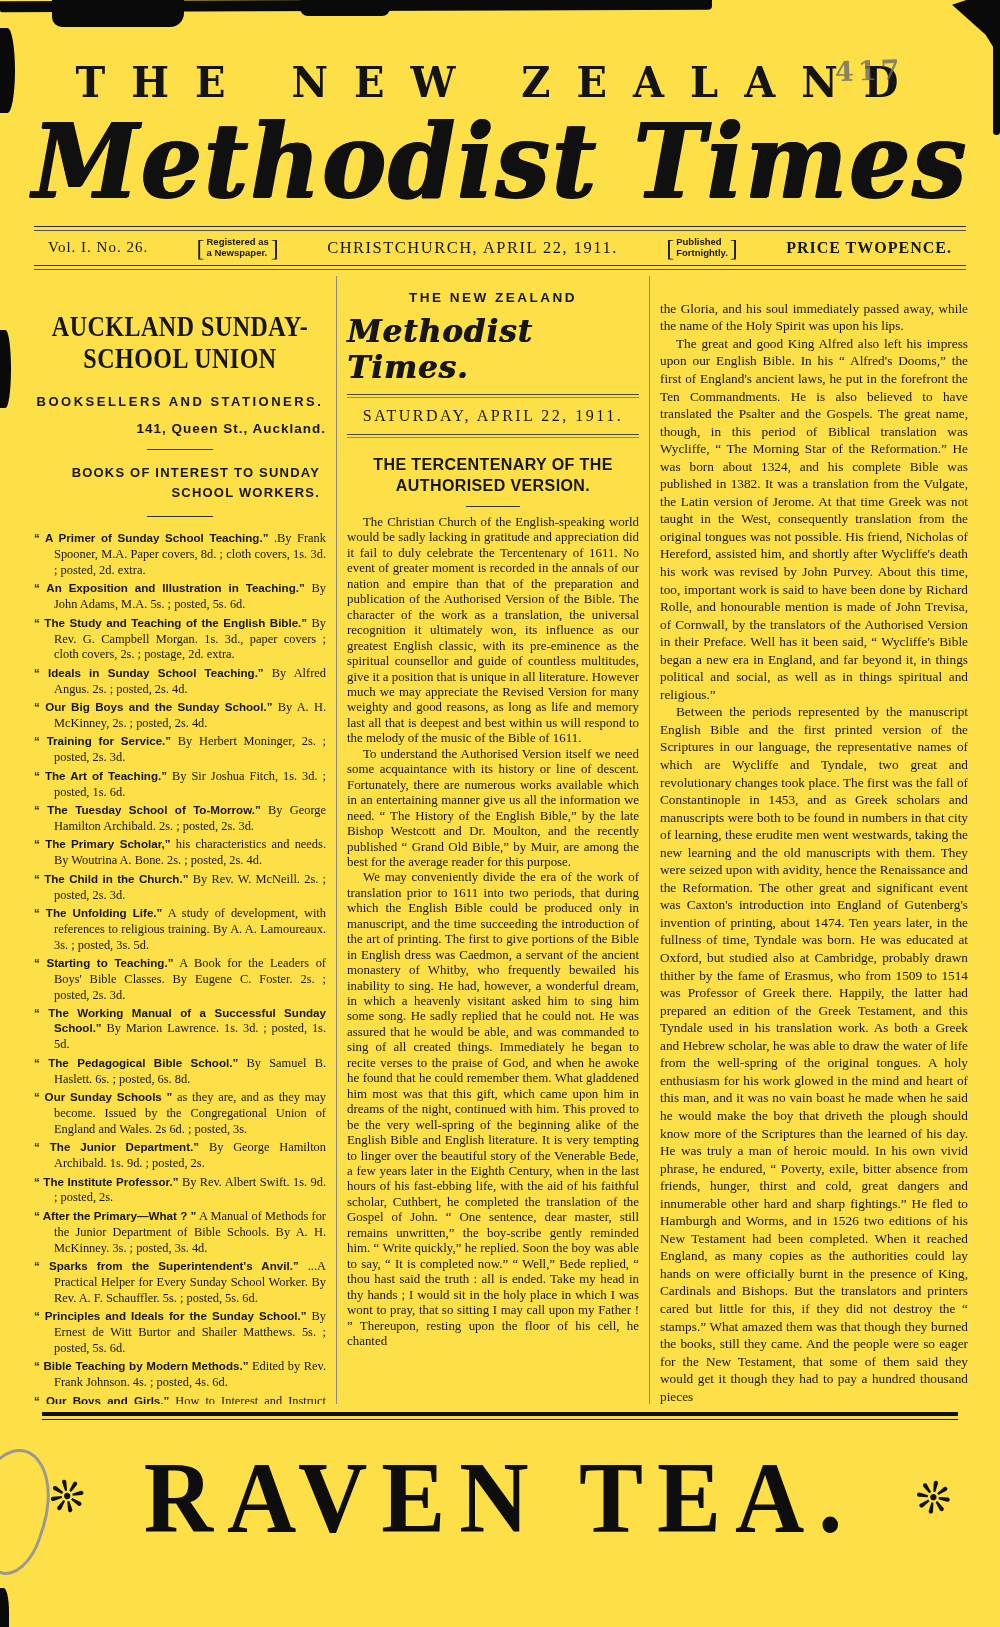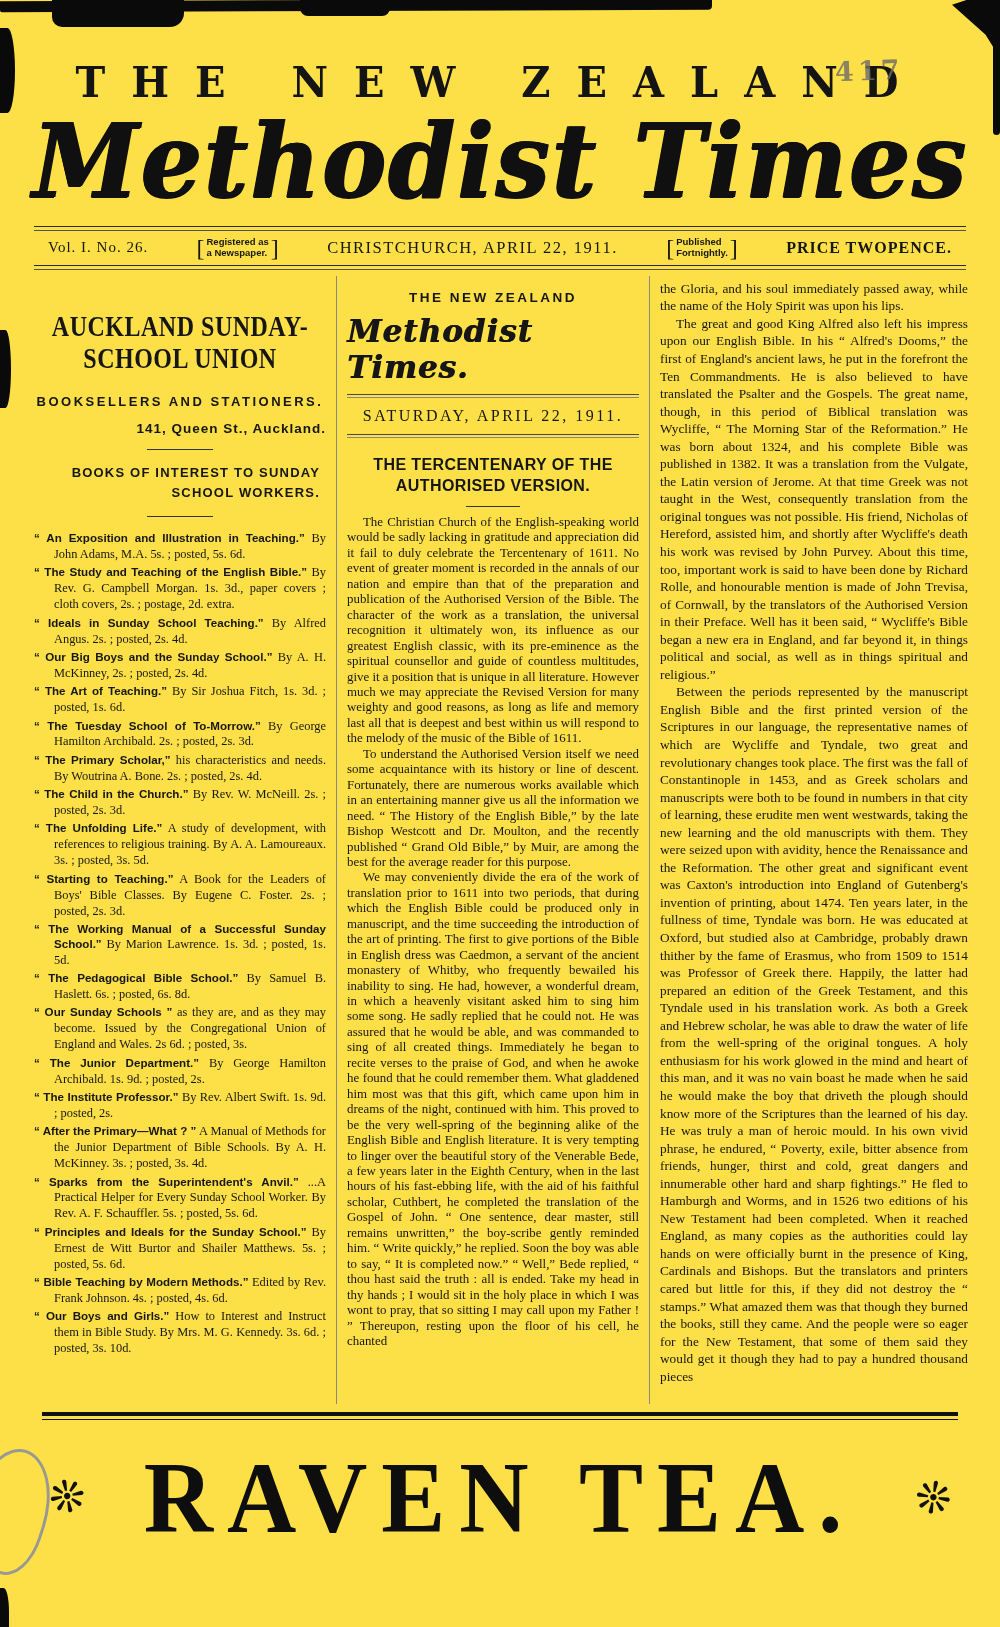--- a/index.html
+++ b/index.html
@@ -60,21 +60,21 @@
   .hrule{border:0;border-top:1px solid #4a4844;margin:9px 0 0 0;}
   .hrule.dbl{border-bottom:1px solid #8a8880;height:2px;}
   .np-date{font-size:16px;letter-spacing:2.5px;text-align:center;margin-top:9px;}
   .art-head{font-family:Liberation Sans, sans-serif;font-weight:bold;font-size:16px;text-align:center;line-height:1.35;letter-spacing:0.4px;margin:16px 2px 0 2px;}
   .sep-rule.small{margin:9px auto 8px auto;width:54px;}
 
   .body-text p{margin:0;text-align:justify;}
   .col-center .body-text p{font-size:12.9px;line-height:15.45px;}
   .col-right .body-text p{font-size:13.3px;line-height:17.55px;}
   .body-text p.ind{text-indent:16px;}
-  .col-right .body-text{margin-top:4px;}
+  .col-right .body-text{margin-top:24px;}
 
   
   .footer-rule{margin:8px 42px 0 42px;border-top:4px solid #111;border-bottom:1.5px solid #111;height:3px;}
   .raven{display:flex;align-items:center;justify-content:center;gap:58px;margin-top:22px;}
   .raven-text{font-family:"Liberation Serif",serif;font-weight:bold;font-size:96px;letter-spacing:14px;transform:scaleY(1.05);color:#0e0e0e;}
   .orn{font-size:44px;color:#111;}
   .orn.l{transform:rotate(-12deg);}
   .orn.r{transform:rotate(100deg);}
 </style>
 </head>
@@ -127,24 +127,26 @@
   <div class="columns">
 
     <div class="col col-left">
       <div class="ad-h1">AUCKLAND SUNDAY-SCHOOL UNION</div>
       <div class="ad-h2">BOOKSELLERS AND STATIONERS.</div>
       <div class="ad-h3">141, Queen St., Auckland.</div>
       <hr class="sep-rule">
       <div class="ad-h4">BOOKS OF INTEREST TO SUNDAY SCHOOL WORKERS.</div>
       <hr class="sep-rule">
       <ul class="books">
+        <li><span class="bt">“ A Primer of Sunday School Teaching.”</span><span class="br"> .By Frank Spooner, M.A. Paper covers, 8d. ; cloth covers, 1s. 3d. ; posted, 2d. extra.</span></li>
         <li><span class="bt">“ An Exposition and Illustration in Teaching.”</span><span class="br"> By John Adams, M.A. 5s. ; posted, 5s. 6d.</span></li>
         <li><span class="bt">“ The Study and Teaching of the English Bible.”</span><span class="br"> By Rev. G. Campbell Morgan. 1s. 3d., paper covers ; cloth covers, 2s. ; postage, 2d. extra.</span></li>
         <li><span class="bt">“ Ideals in Sunday School Teaching.”</span><span class="br"> By Alfred Angus. 2s. ; posted, 2s. 4d.</span></li>
         <li><span class="bt">“ Our Big Boys and the Sunday School.”</span><span class="br"> By A. H. McKinney, 2s. ; posted, 2s. 4d.</span></li>
+        <li><span class="bt">“ Training for Service.”</span><span class="br"> By Herbert Moninger, 2s. ; posted, 2s. 3d.</span></li>
         <li><span class="bt">“ The Art of Teaching.”</span><span class="br"> By Sir Joshua Fitch, 1s. 3d. ; posted, 1s. 6d.</span></li>
         <li><span class="bt">“ The Tuesday School of To-Morrow.”</span><span class="br"> By George Hamilton Archibald. 2s. ; posted, 2s. 3d.</span></li>
         <li><span class="bt">“ The Primary Scholar,”</span><span class="br"> his characteristics and needs. By Woutrina A. Bone. 2s. ; posted, 2s. 4d.</span></li>
         <li><span class="bt">“ The Child in the Church.”</span><span class="br"> By Rev. W. McNeill. 2s. ; posted, 2s. 3d.</span></li>
         <li><span class="bt">“ The Unfolding Life.”</span><span class="br"> A study of development, with references to religious training. By A. A. Lamoureaux. 3s. ; posted, 3s. 5d.</span></li>
         <li><span class="bt">“ Starting to Teaching.”</span><span class="br"> A Book for the Leaders of Boys' Bible Classes. By Eugene C. Foster. 2s. ; posted, 2s. 3d.</span></li>
         <li><span class="bt">“ The Working Manual of a Successful Sunday School.”</span><span class="br"> By Marion Lawrence. 1s. 3d. ; posted, 1s. 5d.</span></li>
         <li><span class="bt">“ The Pedagogical Bible School.”</span><span class="br"> By Samuel B. Haslett. 6s. ; posted, 6s. 8d.</span></li>
         <li><span class="bt">“ Our Sunday Schools ”</span><span class="br"> as they are, and as they may become. Issued by the Congregational Union of England and Wales. 2s 6d. ; posted, 3s.</span></li>
         <li><span class="bt">“ The Junior Department.”</span><span class="br"> By George Hamilton Archibald. 1s. 9d. ; posted, 2s.</span></li>

